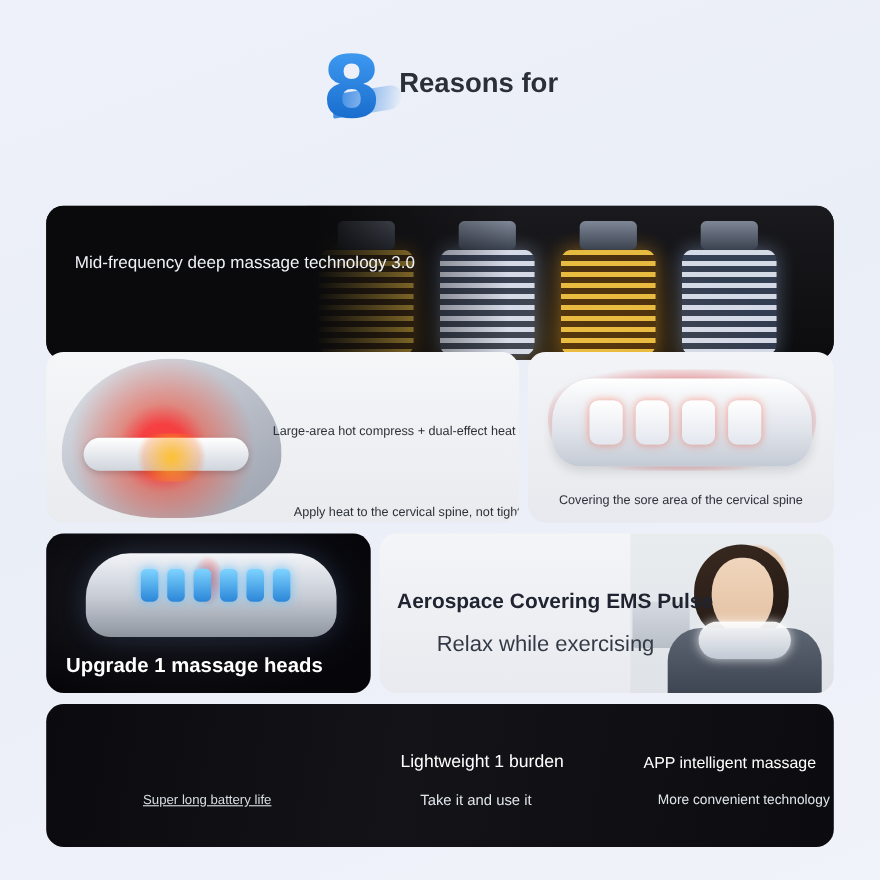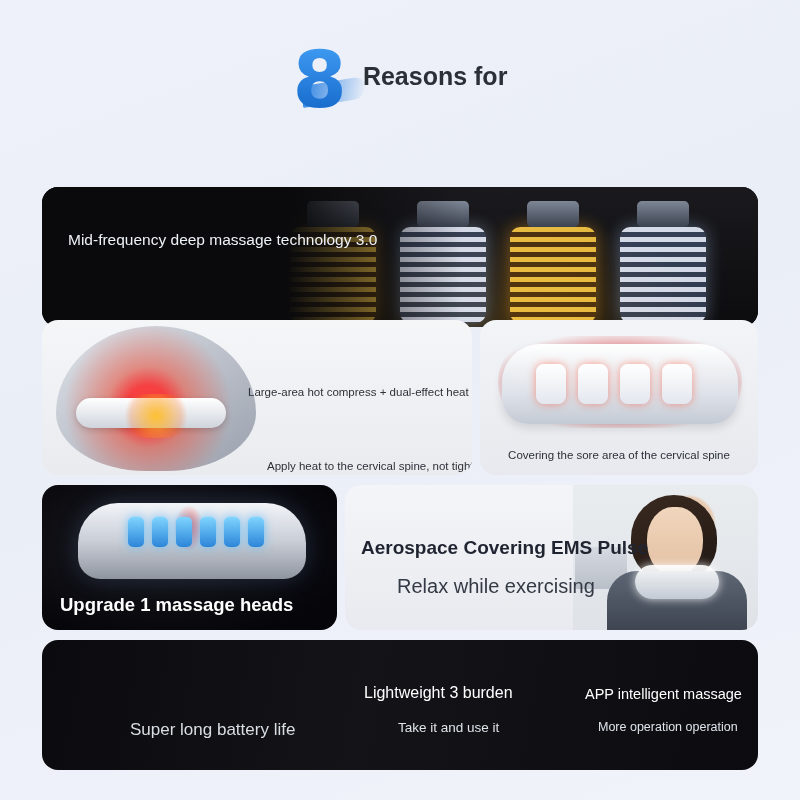--- a/index.html
+++ b/index.html
@@ -266,28 +266,28 @@
   #panel6 {
     left: 42px; top: 640px; width: 716px; height: 130px;
     background: linear-gradient(100deg,#0b0b0f 0%, #141418 45%, #0c0c10 100%);
   }
   #panel6 .mah {
     position: absolute; left: 68px; top: 30px;
     font-size: 34px; color: #ffffff; font-weight: bold; letter-spacing: -0.5px;
   }
   #panel6 .mah-sub {
     position: absolute; left: 88px; top: 80px;
-    font-size: 17px; color: #d9dde4;
+    font-size: 12px; color: #d9dde4; text-decoration: underline;
   }
   #panel6 .c2t {
     position: absolute; left: 322px; top: 44px;
     font-size: 16px; color: #ffffff;
   }
   #panel6 .c2s {
-    position: absolute; left: 356px; top: 80px;
+    position: absolute; left: 340px; top: 80px;
     font-size: 13.5px; color: #dfe3ea; text-align: right;
   }
   #panel6 .c3t {
     position: absolute; left: 543px; top: 46px;
     font-size: 14.5px; color: #ffffff;
   }
   #panel6 .c3s {
     position: absolute; left: 556px; top: 80px;
     font-size: 12.5px; color: #dfe3ea;
   }
@@ -363,19 +363,19 @@
       <div class="face"></div>
       <div class="body"></div>
       <div class="collar"></div>
     </div>
     <div class="p5t1">Aerospace Covering EMS Pulse</div>
     <div class="p5t2">Relax while exercising</div>
   </div>
 
   <div class="card" id="panel6">
     <div class="mah-sub">Super long battery life</div>
-    <div class="c2t">Lightweight 3 burden</div>
+    <div class="c2t">Lightweight 1 burden</div>
     <div class="c2s">Take it and use it</div>
     <div class="c3t">APP intelligent massage</div>
-    <div class="c3s">More operation operation</div>
+    <div class="c3s">More convenient technology</div>
   </div>
 
 </div>
 
 </body></html>

